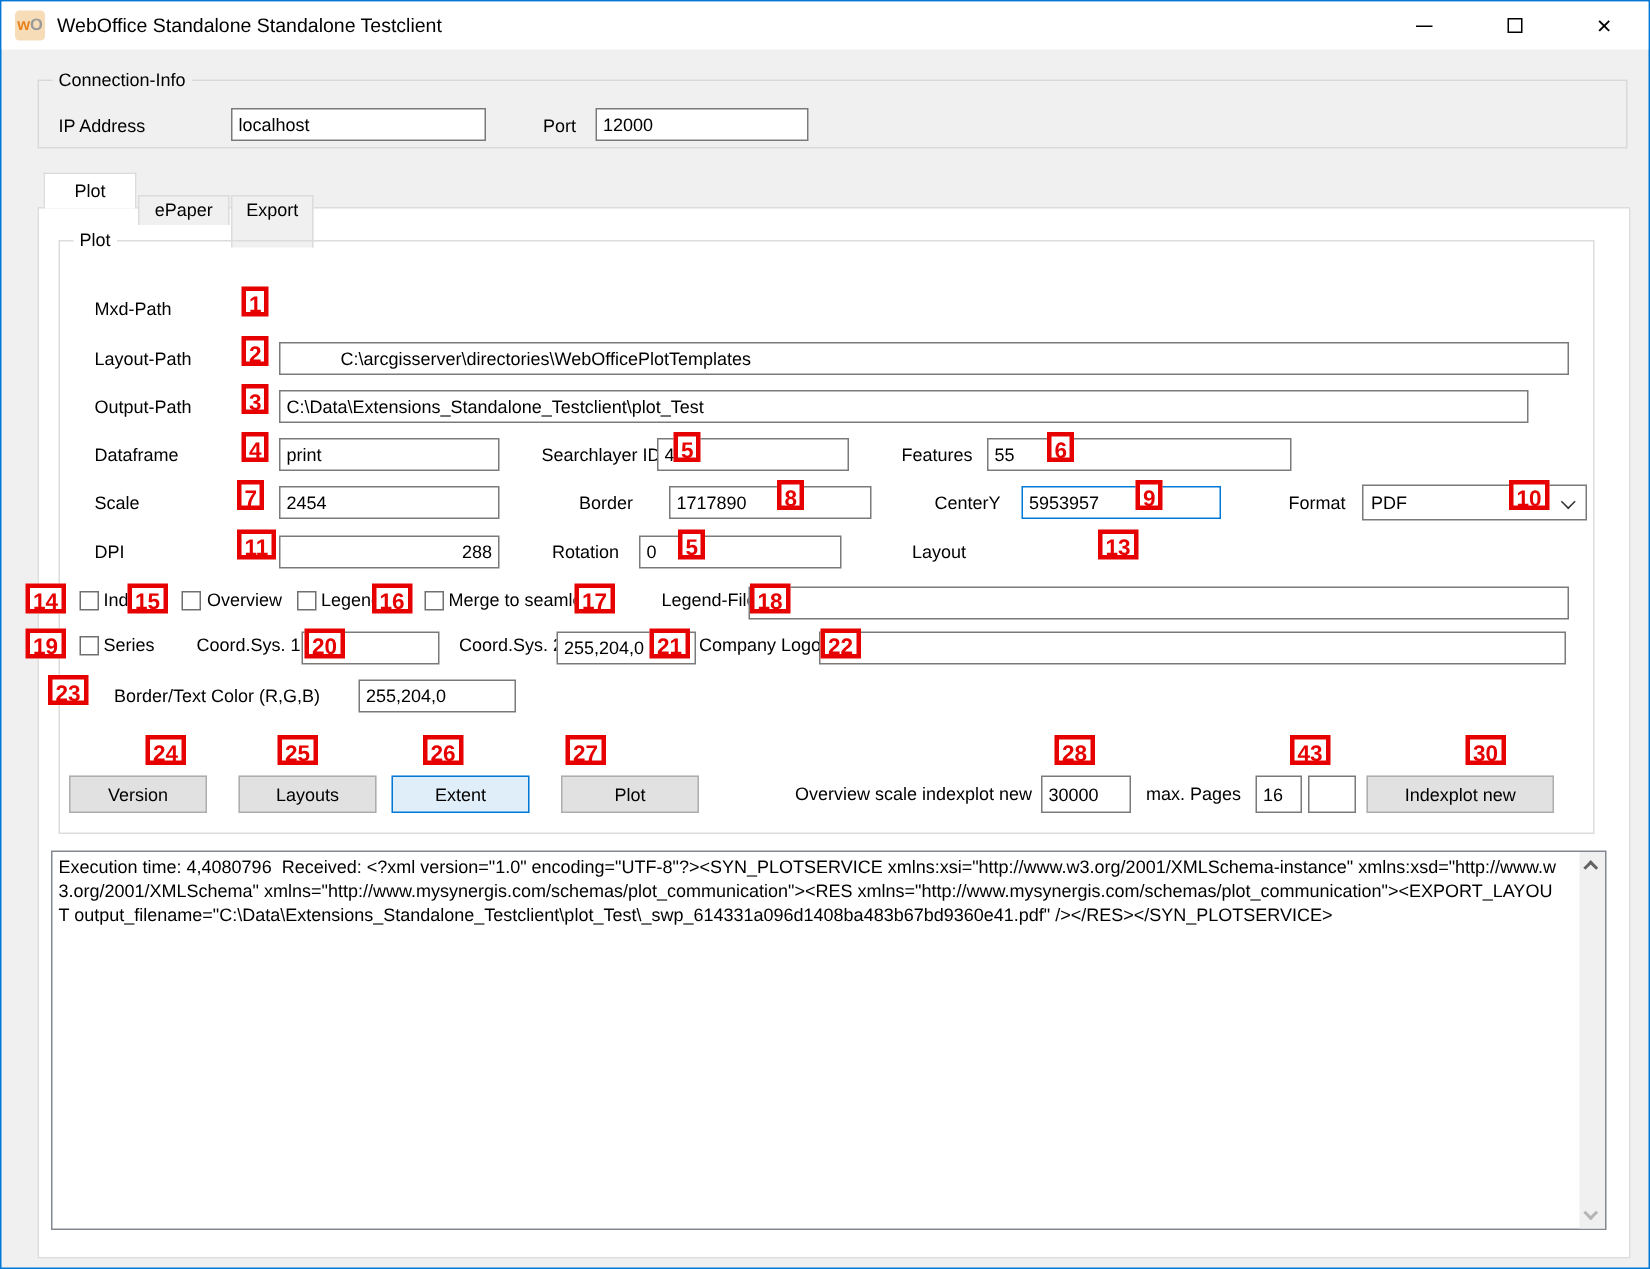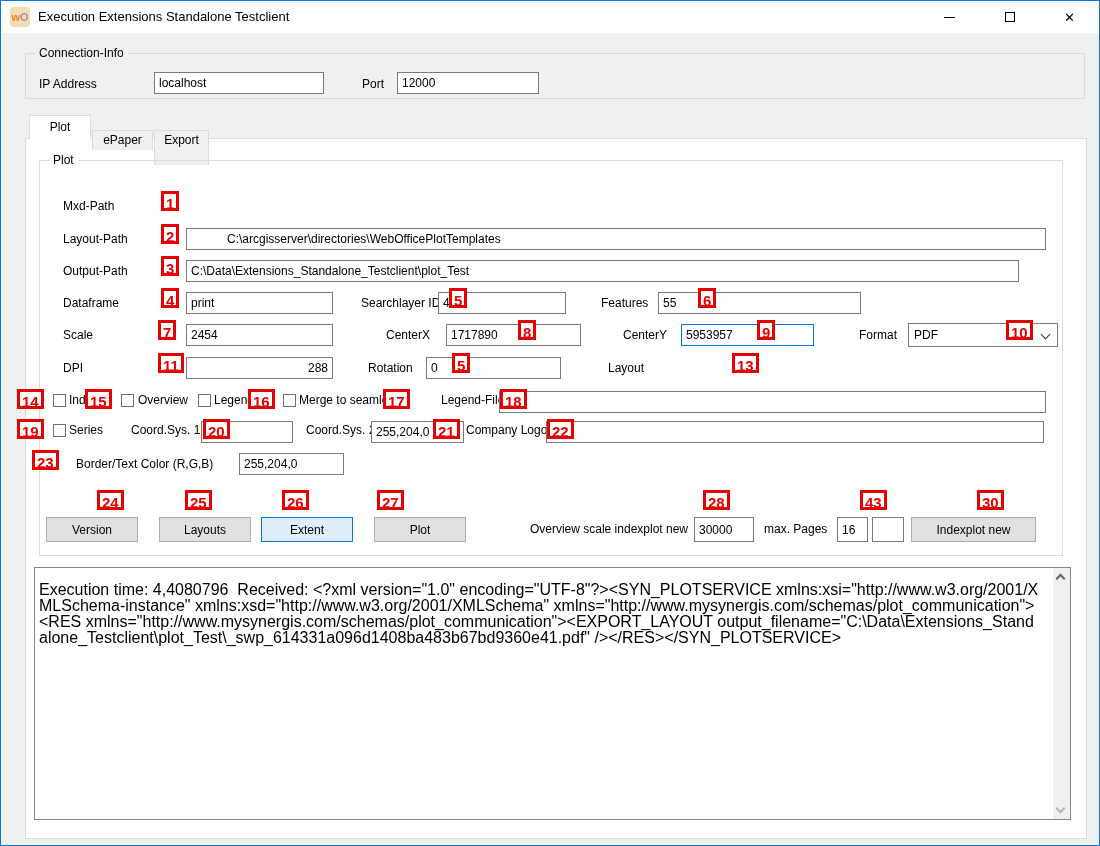--- a/index.html
+++ b/index.html
@@ -28,38 +28,38 @@
   .tab.inactive{background:#f0f0f0;line-height:19px;border-bottom:none;margin-top:12px;}
   .cb{position:absolute;width:13px;height:13px;background:#fff;border:1px solid #707070;padding:0;}
   .btn{position:absolute;height:25px;background:#e1e1e1;border:1px solid #adadad;
        font:12px "Liberation Sans",sans-serif;color:#000;padding:0;}
   .btn.focused{background:#e0eef9;border:1px solid #0078d7;}
   .dd{position:absolute;height:24px;background:#fff;border:1px solid #7a7a7a;font-size:12px;
       padding:4px 20px 0 5px;cursor:default;}
   .dd .chev{position:absolute;right:8px;top:7px;width:7px;height:7px;border-right:1px solid #333;
             border-bottom:1px solid #333;transform:rotate(45deg);}
   .output{position:absolute;left:33px;top:566px;width:1037px;height:253px;background:#fff;border:1px solid #828790;}
-  .output-text{position:absolute;left:4px;top:14px;width:1000px;font-size:16px;line-height:16px;
+  .output-text{position:absolute;left:4px;top:2px;width:1000px;font-size:12px;line-height:16px;
                white-space:pre-wrap;word-break:break-all;}
   .vscroll{position:absolute;right:0;top:0;width:17px;height:251px;background:#f0f0f0;}
   .chev-up{position:absolute;left:4px;top:7px;width:7px;height:7px;border-left:2px solid #636363;
            border-top:2px solid #636363;transform:rotate(45deg);}
   .chev-down{position:absolute;left:4px;bottom:7px;width:7px;height:7px;border-right:2px solid #b5b5b5;
            border-bottom:2px solid #b5b5b5;transform:rotate(45deg);}
   .mark{position:absolute;min-width:16px;height:20px;padding:0 2px;background:#fff;border:3px solid #e60000;
         color:#e60000;font:bold 15px/20px "Liberation Sans",sans-serif;text-align:center;z-index:10;}
 </style>
 </head>
 <body>
 
 <div class="window">
 
   <div class="titlebar">
     <div class="app-icon"><span class="w">w</span><span class="o">O</span></div>
-    <div class="title-text">Execution Extensions Standalone Testclient</div>
+    <div class="title-text">WebOffice Standalone Standalone Testclient</div>
     <button class="win-btn" style="left:926px">
         <span class="glyph-min"></span>
       </button>
     <button class="win-btn" style="left:986px">
         <span class="glyph-max"></span>
       </button>
     <button class="win-btn" style="left:1046px">
         <span class="glyph-close">✕</span>
       </button>
   </div>
@@ -89,21 +89,21 @@
 
   <div class="lbl" style="left:62px;top:295px">Dataframe</div>
   <input class="tb" style="left: 185px; top: 291px; width: 147px;" value="print">
   <div class="lbl" style="left:360px;top:295px">Searchlayer ID</div>
   <input class="tb" style="left: 437px; top: 291px; width: 128px;" value="4">
   <div class="lbl" style="left:600px;top:295px">Features</div>
   <input class="tb" style="left: 657px; top: 291px; width: 203px;" value="55">
 
   <div class="lbl" style="left:62px;top:327px">Scale</div>
   <input class="tb" style="left: 185px; top: 323px; width: 147px;" value="2454">
-  <div class="lbl" style="left:385px;top:327px">CenterX</div>
+  <div class="lbl" style="left:385px;top:327px">Border</div>
   <input class="tb" style="left: 445px; top: 323px; width: 135px;" value="1717890">
   <div class="lbl" style="left:622px;top:327px">CenterY</div>
   <input class="tb focused" style="left: 680px; top: 323px; width: 133px;" value="5953957">
   <div class="lbl" style="left:858px;top:327px">Format</div>
   <div class="dd" style="left:907px;top:322px;width:150px"><span>PDF</span><span class="chev"></span></div>
 
   <div class="lbl" style="left:62px;top:360px">DPI</div>
   <input class="tb" style="left: 185px; top: 356px; width: 147px; text-align: right;" value="288">
   <div class="lbl" style="left:367px;top:360px">Rotation</div>
   <input class="tb" style="left: 425px; top: 356px; width: 135px;" value="0">

